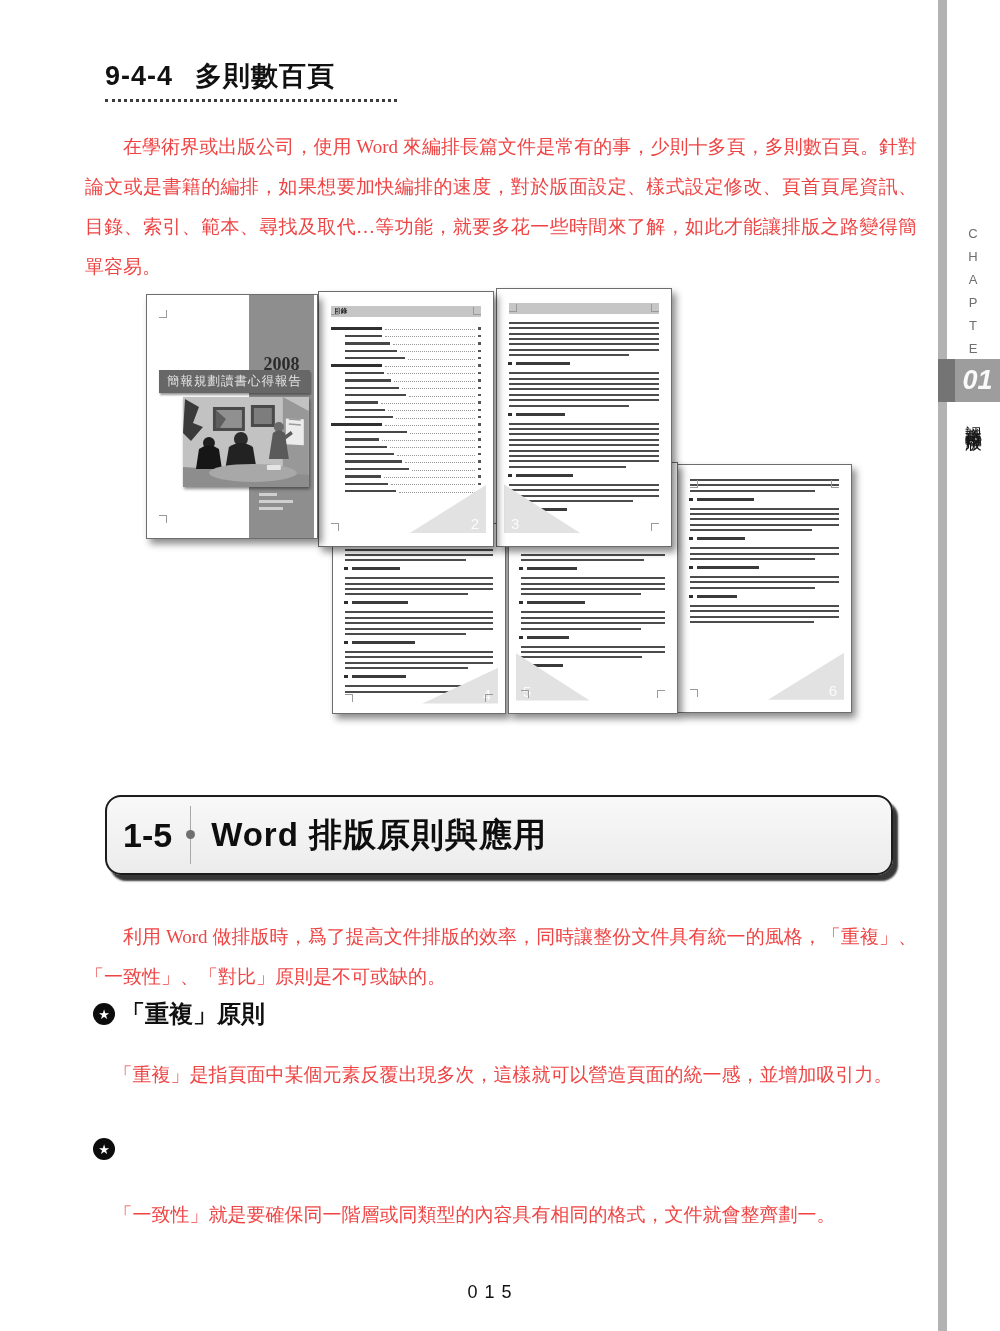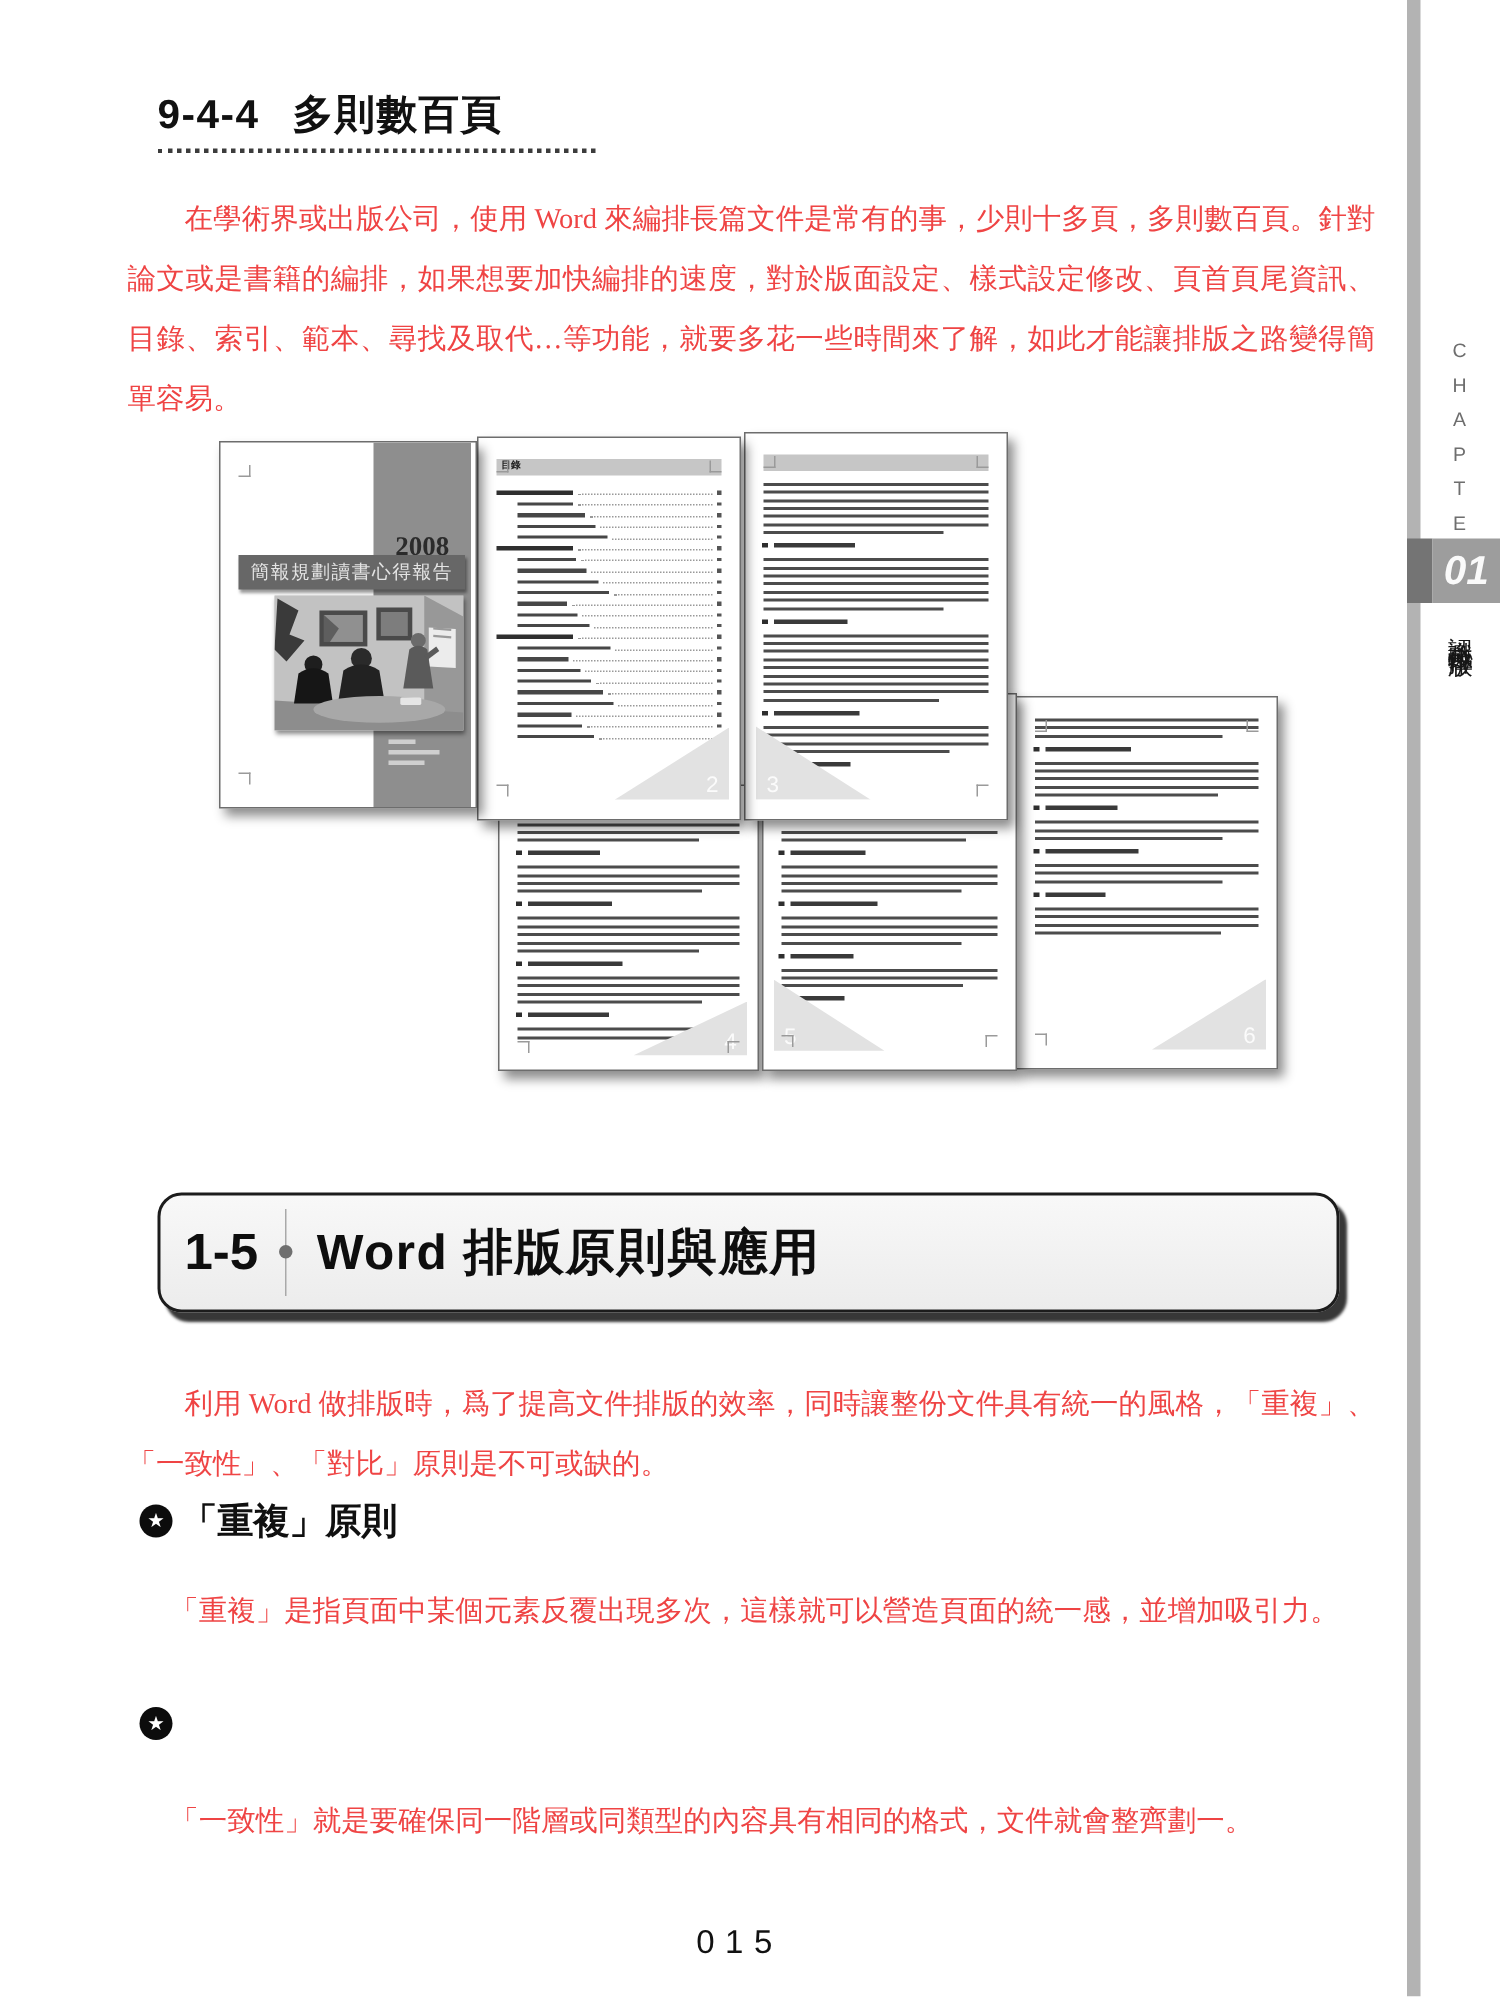--- a/index.html
+++ b/index.html
@@ -97,21 +97,21 @@
   .tab-num{position:absolute;left:955px;top:359px;width:45px;height:43px;background:#9d9d9d;
         display:flex;align-items:center;justify-content:center;}
   .tab-num span{font-family:"Liberation Sans","DejaVu Sans",sans-serif;font-style:italic;
         font-weight:bold;font-size:27px;color:#fafafa;}
   .side-title{position:absolute;left:948px;top:412px;width:50px;text-align:center;
         font-size:16.5px;color:#161616;}
   .side-title .vtext{letter-spacing:2px;}
 
   
   .folio{position:absolute;left:0;right:62px;top:1282px;text-align:center;
-        font-family:"Liberation Sans","DejaVu Sans",sans-serif;font-size:22px;color:#111;letter-spacing:7px;padding-left:48px;}
+        font-family:"Liberation Sans","DejaVu Sans",sans-serif;font-size:18px;color:#111;letter-spacing:7px;padding-left:48px;}
 </style>
 </head>
 <body>
 
 <div class="h144">
   <span class="num">9-4-4</span><span>多則數百頁</span>
 </div>
 <div class="dotted-rule"></div>
 
 <p class="para indent2" style="top:108px;">在學術界或出版公司，使用 Word 來編排長篇文件是常有的事，少則十多頁，多則數百頁。針對論文或是書籍的編排，如果想要加快編排的速度，對於版面設定、樣式設定修改、頁首頁尾資訊、目錄、索引、範本、尋找及取代…等功能，就要多花一些時間來了解，如此才能讓排版之路變得簡單容易。</p>

